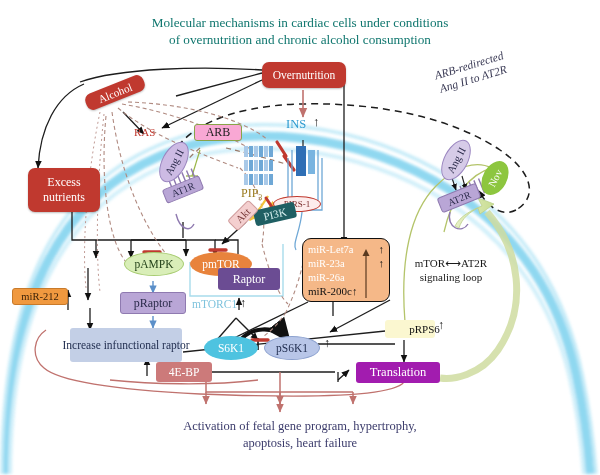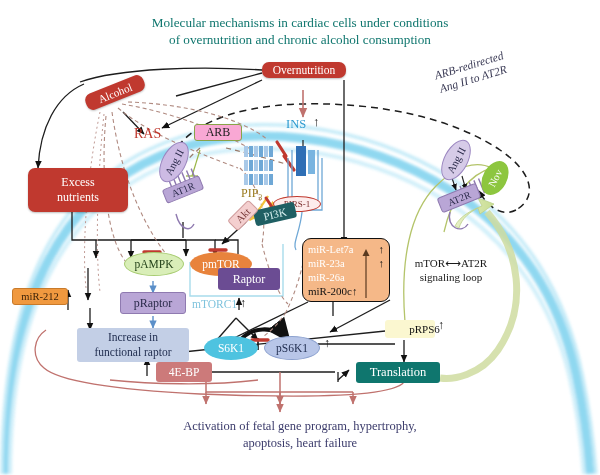--- a/index.html
+++ b/index.html
@@ -244,27 +244,27 @@
     <line x1="252" y1="340" x2="268" y2="340" stroke="#c0392f" stroke-width="3.4" stroke-linecap="round"></line>
 
     <line x1="266" y1="198" x2="274" y2="210" stroke="#c0392f" stroke-width="3" stroke-linecap="round"></line>
 
     <g stroke="#b08a80" stroke-width="1.1" fill="none" stroke-dasharray="4,3">
       <path d="M306,250 C300,280 292,300 286,312"></path>
       <path d="M286,312 C280,322 272,330 264,336"></path>
     </g>
   </svg>
 
-  <div class="node redbox" style="left:262px;top:62px;width:84px;height:16px;font-size:11.5px;">Overnutrition</div>
+  <div class="node redbox" style="left:262px;top:62px;width:84px;height:26px;font-size:11.5px;">Overnutrition</div>
 
   <div class="node redbox rot-neg22" style="left:84px;top:84px;width:62px;height:17px;font-size:11px;">Alcohol</div>
 
-  <div class="lbl-plain" style="left:134px;top:126px;font-size:14px;color:#c0392f;">RAS</div>
-
-  <div class="node redbox" style="left:28px;top:168px;width:100px;height:44px;font-size:12px;flex-direction:column;line-height:15px;">
+  <div class="lbl-plain" style="left:134px;top:126px;font-size:11px;color:#c0392f;">RAS</div>
+
+  <div class="node redbox" style="left:28px;top:168px;width:72px;height:44px;font-size:12px;flex-direction:column;line-height:15px;">
     <span>Excess</span>
     <span>nutrients</span>
   </div>
 
   <div class="node rbox" style="left:194px;top:124px;width:48px;height:17px;background:#f9a8d4;border:1px solid #8aa348;font-size:12px;color:#222;">ARB</div>
 
   <div class="lbl-plain" style="left:286px;top:117px;font-size:12.5px;color:#2e9bd0;">INS</div>
   <div class="lbl-plain" style="left:313px;top:114px;font-size:13px;color:#111;">↑</div>
 
   <div class="node ell rot-neg60" style="left:152px;top:150px;width:44px;height:24px;background:#cdbbe4;border:1px solid #9b86c0;font-size:10.5px;color:#2b2b4b;">Ang II</div>
@@ -293,36 +293,36 @@
 
   <div class="node rbox" style="left:218px;top:268px;width:62px;height:22px;background:#6b4c93;font-size:12px;color:#ffffff;">Raptor</div>
 
   <div class="lbl-plain" style="left:192px;top:298px;font-size:11.5px;color:#7fc3dd;">mTORC1</div>
   <div class="lbl-plain" style="left:240px;top:296px;font-size:12px;color:#111;">↑</div>
 
   <div class="node rbox" style="left:12px;top:288px;width:56px;height:17px;background:#f0993f;border:1px solid #c87a2a;font-size:10.5px;color:#3b2208;">miR-212</div>
 
   <div class="node rbox" style="left:120px;top:292px;width:66px;height:22px;background:#b9a6d6;border:1px solid #8f7ab0;font-size:12px;color:#2b2b4b;">pRaptor</div>
 
-  <div class="node rbox" style="left:77px;top:328px;width:112px;height:34px;background:#c3cfe6;font-size:11.5px;color:#1e2b4d;flex-direction:column;line-height:15px;">
+  <div class="node rbox" style="left:70px;top:328px;width:112px;height:34px;background:#c3cfe6;font-size:11.5px;color:#1e2b4d;flex-direction:row;line-height:15px;">
     <span>Increase in</span>
     <span>functional raptor</span>
   </div>
 
   <div class="node ell" style="left:204px;top:336px;width:54px;height:24px;background:#4ec3e0;font-size:11.5px;color:#ffffff;">S6K1</div>
 
   <div class="node ell" style="left:264px;top:336px;width:56px;height:24px;background:#b8c6e8;border:1px solid #8da2cf;font-size:11.5px;color:#1e2b4d;">pS6K1</div>
   <div class="lbl-plain" style="left:324px;top:336px;font-size:12px;color:#111;">↑</div>
 
   <div class="node rbox" style="left:156px;top:362px;width:56px;height:20px;background:#cc7a7a;font-size:11.5px;color:#ffffff;">4E-BP</div>
 
   <div class="node rbox" style="left:385px;top:320px;width:50px;height:18px;background:#fbf7d0;font-size:11px;color:#111;padding-left:29px;">pRPS6</div>
   <div class="lbl-plain" style="left:438px;top:318px;font-size:12px;color:#111;">↑</div>
 
-  <div class="node rbox" style="left:356px;top:362px;width:84px;height:21px;background:#0f766e;font-size:12.5px;color:#ffffff;">Translation</div>
+  <div class="node rbox" style="left:356px;top:362px;width:84px;height:21px;background:#a21caf;font-size:12.5px;color:#ffffff;">Translation</div>
 
   <div style="position:absolute;left:302px;top:238px;width:88px;height:64px;background:#f5b888;border:1.6px solid #111;border-radius:9px;box-sizing:border-box;padding:3px 5px 0 5px;">
     <div style="display:flex;align-items:center;justify-content:space-between;height:14px;">
       <span style="font-size:10.5px;color:#ffffff;">miR-Let7a</span>
       <span style="font-size:11px;color:#111;">↑</span>
     </div>
     <div style="display:flex;align-items:center;justify-content:space-between;height:14px;">
       <span style="font-size:10.5px;color:#ffffff;">miR-23a</span>
       <span style="font-size:11px;color:#111;">↑</span>
     </div>

